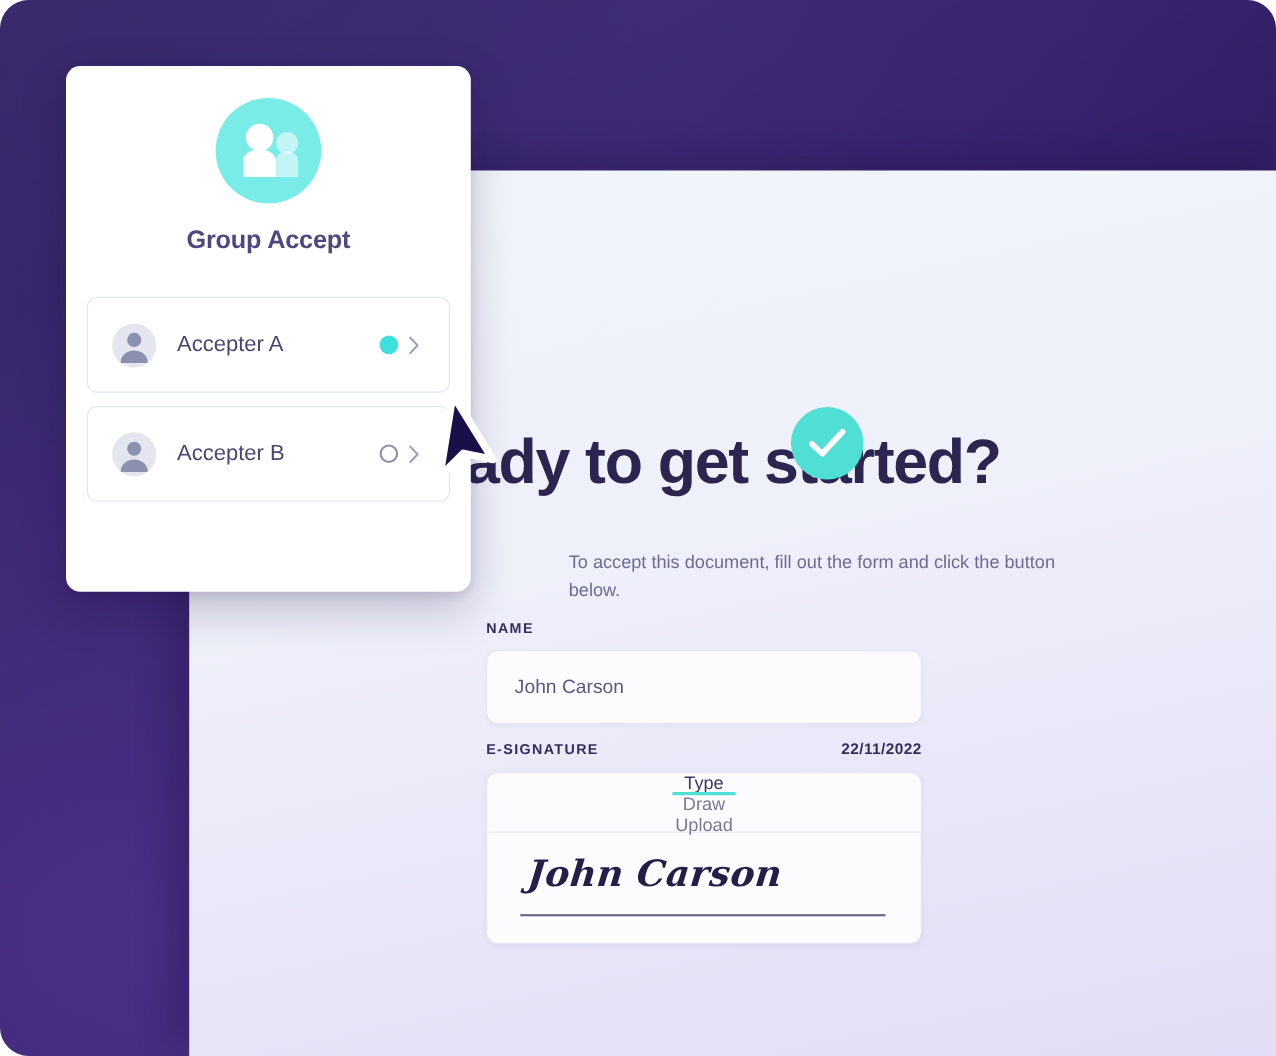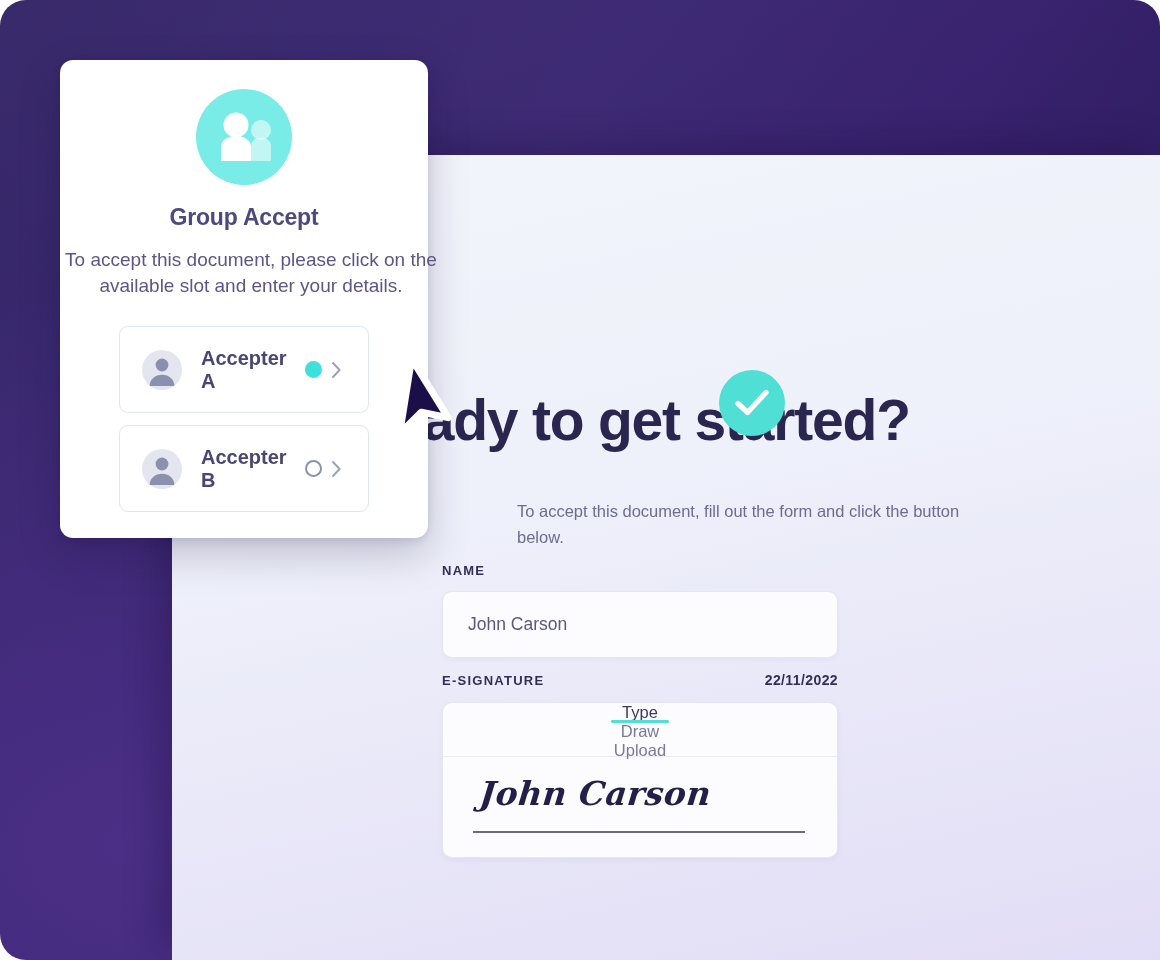--- a/index.html
+++ b/index.html
@@ -235,23 +235,22 @@
   }
   .modal-desc {
     margin: 16px auto 0;
     width: 382px;
     text-align: center;
     font-size: 19px;
     line-height: 1.37;
     color: #5c5686;
   }
   .slot-list {
-    margin-top: 27px;
-    padding: 0 59px;
-    font-weight: bold;
+    margin-top: 39px;
+    padding: 0 19px;
   }
   .slot {
     height: 87px;
     border: 1px solid #dfe6f2;
     border-radius: 9px;
     background: #fff;
     display: flex;
     align-items: center;
     padding: 0 26px 0 22px;
     box-sizing: border-box;
@@ -355,21 +354,20 @@
     <div class="modal-icon">
       <svg width="96" height="96" viewBox="0 0 96 96" fill="none" aria-hidden="true">
         <circle cx="65" cy="41" r="10" fill="#ffffff" fill-opacity="0.55"></circle>
         <path d="M55 57c0-5 4.5-8.5 10-8.5s10 3.5 10 8.5v15H55V57z" fill="#ffffff" fill-opacity="0.55"></path>
         <circle cx="40" cy="36" r="12.5" fill="#ffffff"></circle>
         <path d="M25 57.5c0-6 6.7-10.5 15-10.5s15 4.5 15 10.5V72H25V57.5z" fill="#ffffff"></path>
       </svg>
     </div>
 
     <div class="modal-title">Group Accept</div>
-    <div class="modal-desc">To accept this document, please click on the available slot and enter your details.</div>
 
     <div class="slot-list">
 
       <div class="slot">
         <div class="slot-avatar">
           <svg width="40" height="40" viewBox="0 0 40 40" fill="none" aria-hidden="true">
             <circle cx="20" cy="15" r="6.4" fill="#8b90ae"></circle>
             <path d="M7.6 36c0-6.6 5.6-11.3 12.4-11.3S32.4 29.4 32.4 36H7.6z" fill="#8b90ae"></path>
           </svg>
         </div>

